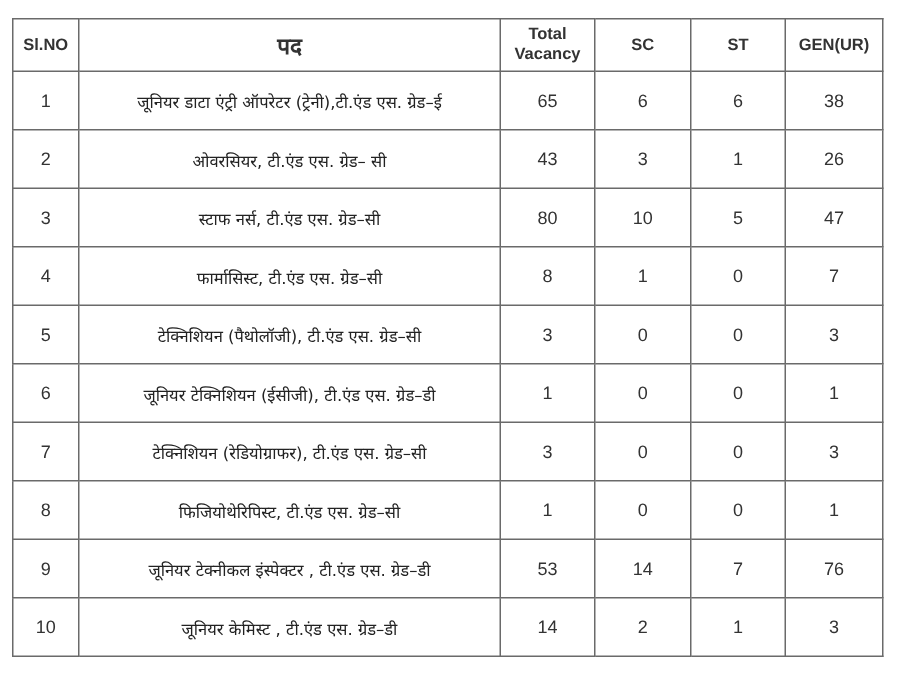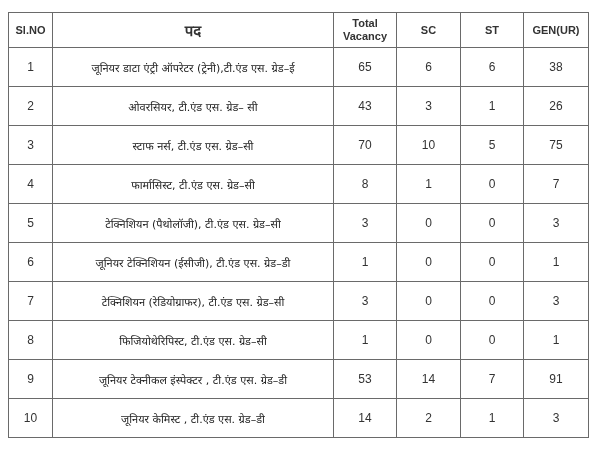--- a/index.html
+++ b/index.html
@@ -53,24 +53,24 @@
         <td class="num">2</td>
         <td class="post">ओवरसियर, टी.एंड एस. ग्रेड– सी</td>
         <td class="num">43</td>
         <td class="num">3</td>
         <td class="num">1</td>
         <td class="num">26</td>
       </tr>
       <tr class="row">
         <td class="num">3</td>
         <td class="post">स्टाफ नर्स,  टी.एंड एस. ग्रेड–सी</td>
-        <td class="num">70</td>
+        <td class="num">80</td>
         <td class="num">10</td>
         <td class="num">5</td>
-        <td class="num">75</td>
+        <td class="num">47</td>
       </tr>
       <tr class="row">
         <td class="num">4</td>
         <td class="post">फार्मासिस्ट, टी.एंड एस. ग्रेड–सी</td>
         <td class="num">8</td>
         <td class="num">1</td>
         <td class="num">0</td>
         <td class="num">7</td>
       </tr>
       <tr class="row">
@@ -104,21 +104,21 @@
         <td class="num">0</td>
         <td class="num">0</td>
         <td class="num">1</td>
       </tr>
       <tr class="row">
         <td class="num">9</td>
         <td class="post">जूनियर टेक्नीकल इंस्पेक्टर , टी.एंड एस. ग्रेड–डी</td>
         <td class="num">53</td>
         <td class="num">14</td>
         <td class="num">7</td>
-        <td class="num">91</td>
+        <td class="num">76</td>
       </tr>
       <tr class="row">
         <td class="num">10</td>
         <td class="post">जूनियर केमिस्ट , टी.एंड एस. ग्रेड–डी</td>
         <td class="num">14</td>
         <td class="num">2</td>
         <td class="num">1</td>
         <td class="num">3</td>
       </tr>
     </tbody>

